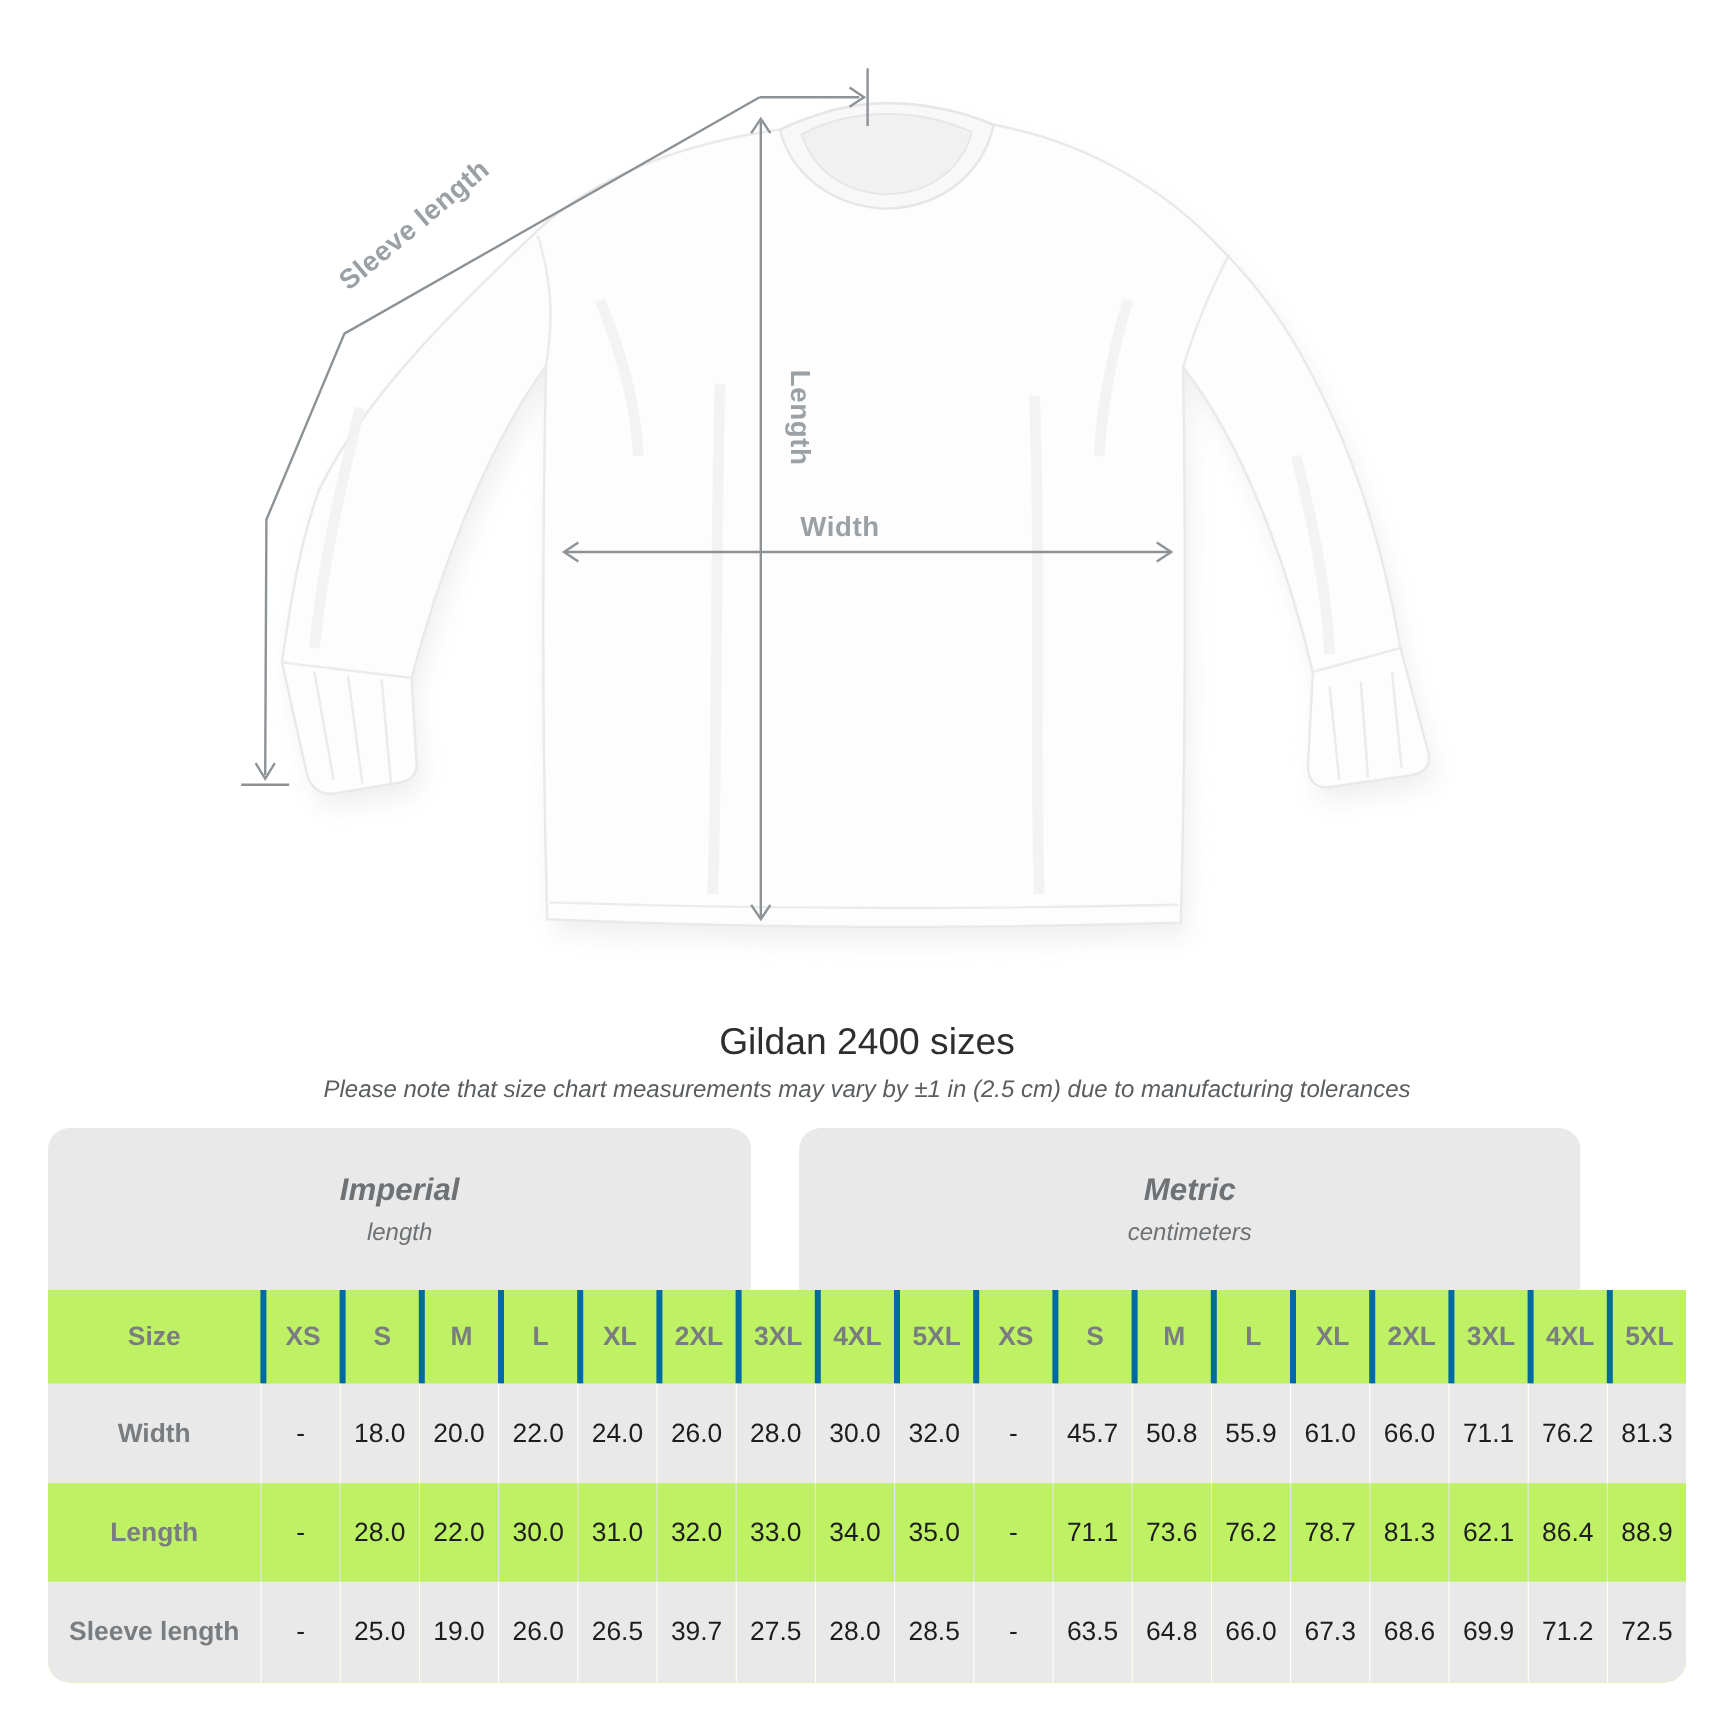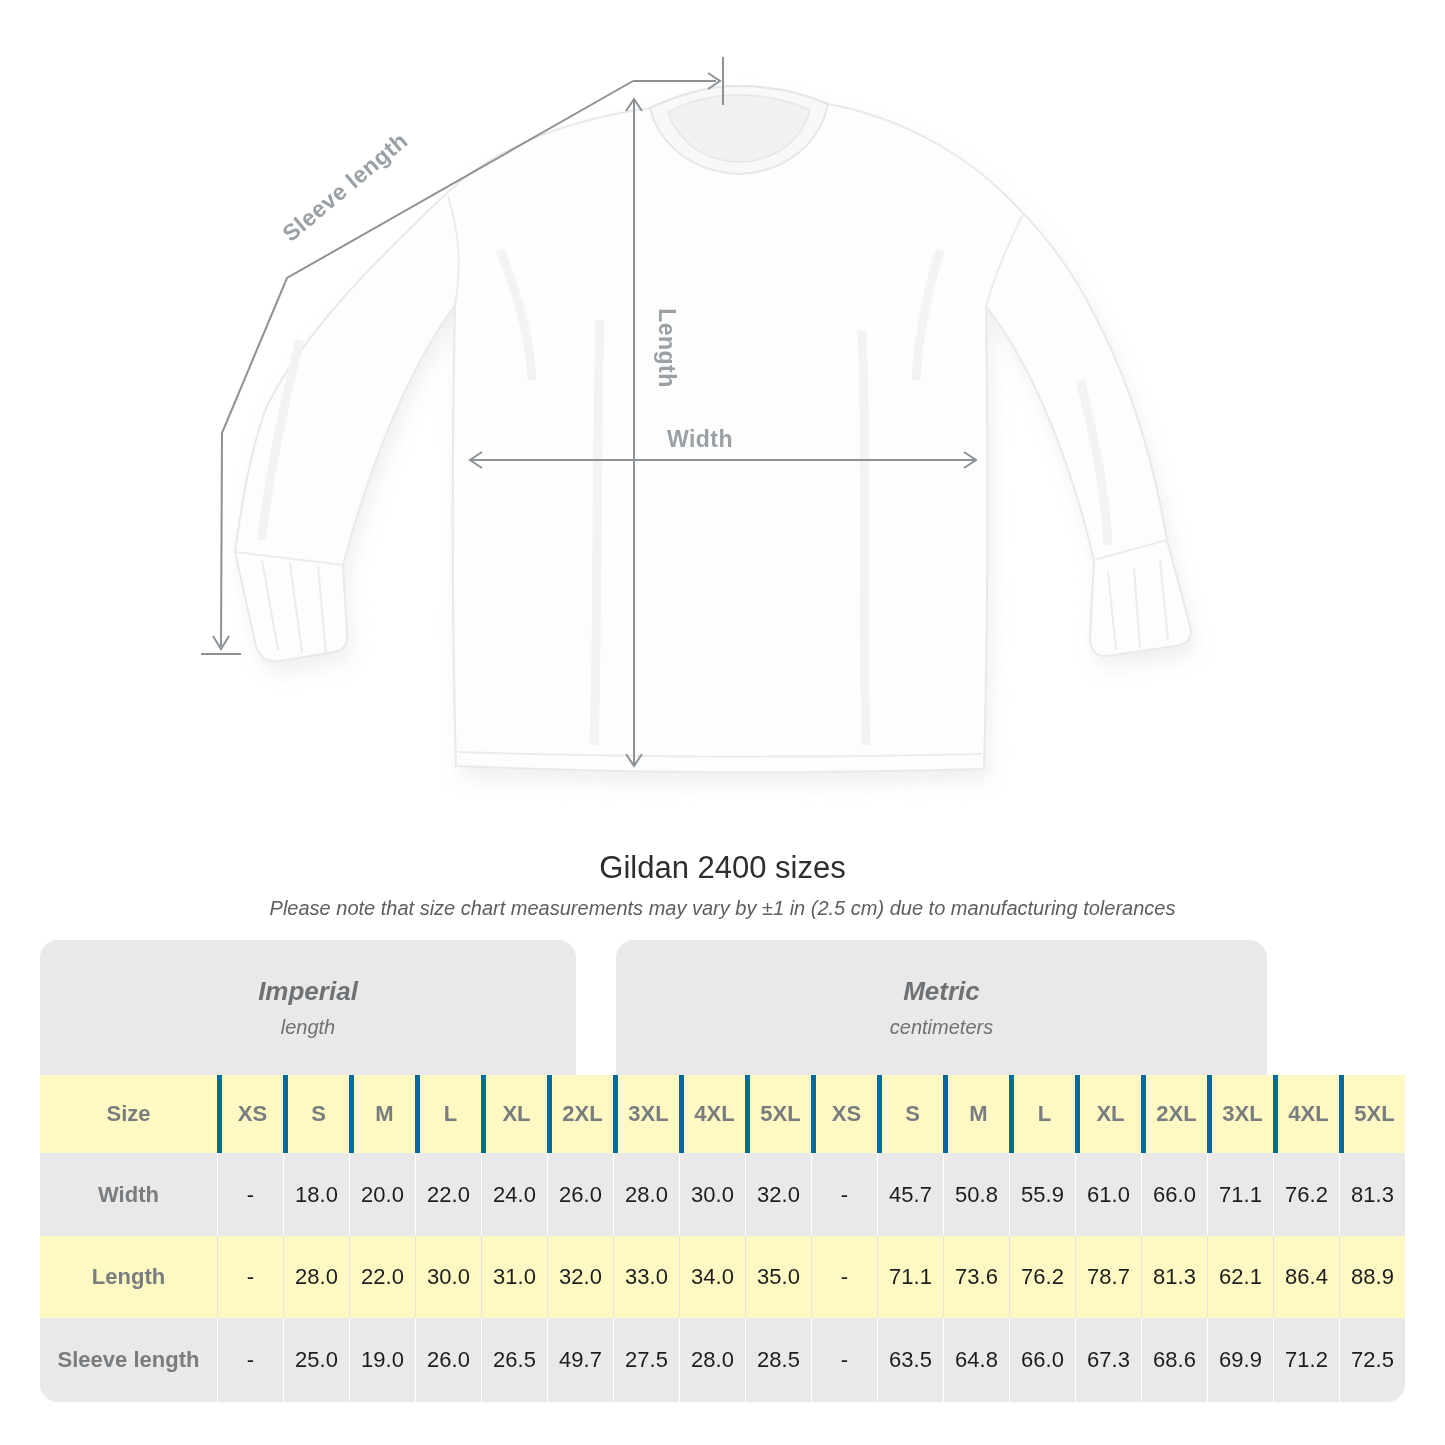--- a/index.html
+++ b/index.html
@@ -22,27 +22,27 @@
   .page-subtitle { font-size:20px; font-style:italic; color:#5a5e61; margin:11px 0 0 0; }
 
   
   .table-wrap { position:absolute; left:40px; top:940px; width:1365px; }
   .pills { display:flex; height:135px; }
   .pill {
     background:#e9e9e9; border-radius:18px 18px 0 0;
     display:flex; flex-direction:column; align-items:center; justify-content:center;
     color:#6e7275;
   }
-  .pill-imperial { width:536px; }
+  .pill-imperial { width:586px; }
   .pill-gap { width:40px; background:#ffffff; }
   .pill-metric { width:651px; }
   .pill .system { font-size:26px; font-weight:bold; font-style:italic; }
   .pill .unit   { font-size:20px; font-style:italic; margin-top:9px; }
 
-  .grid-body { border-radius:0 0 18px 18px; overflow:hidden; background:#fef9c3; }
+  .grid-body { border-radius:0 0 18px 18px; overflow:hidden; background:#bef264; }
   .size-grid {
     display:grid;
     grid-template-columns:177px repeat(18, 1fr);
     grid-template-rows:78px 83px 82px 84px;
   }
   .cell { display:flex; align-items:center; justify-content:center; font-size:22px; }
   .cell.head   { color:#797d80; font-weight:bold; border-left:5px solid #0369a1; }
   .cell.label  { color:#797d80; font-weight:bold; }
   .cell.val    { color:#1d1d1f; border-left:1px solid #e3e3e3; }
   .cell.shade  { background:#e9e9e9; }
@@ -219,21 +219,21 @@
         <div class="cell val">81.3</div>
         <div class="cell val">62.1</div>
         <div class="cell val">86.4</div>
         <div class="cell val">88.9</div>
         <div class="cell label shade">Sleeve length</div>
         <div class="cell val shade">-</div>
         <div class="cell val shade">25.0</div>
         <div class="cell val shade">19.0</div>
         <div class="cell val shade">26.0</div>
         <div class="cell val shade">26.5</div>
-        <div class="cell val shade">49.7</div>
+        <div class="cell val shade">39.7</div>
         <div class="cell val shade">27.5</div>
         <div class="cell val shade">28.0</div>
         <div class="cell val shade">28.5</div>
         <div class="cell val shade">-</div>
         <div class="cell val shade">63.5</div>
         <div class="cell val shade">64.8</div>
         <div class="cell val shade">66.0</div>
         <div class="cell val shade">67.3</div>
         <div class="cell val shade">68.6</div>
         <div class="cell val shade">69.9</div>

